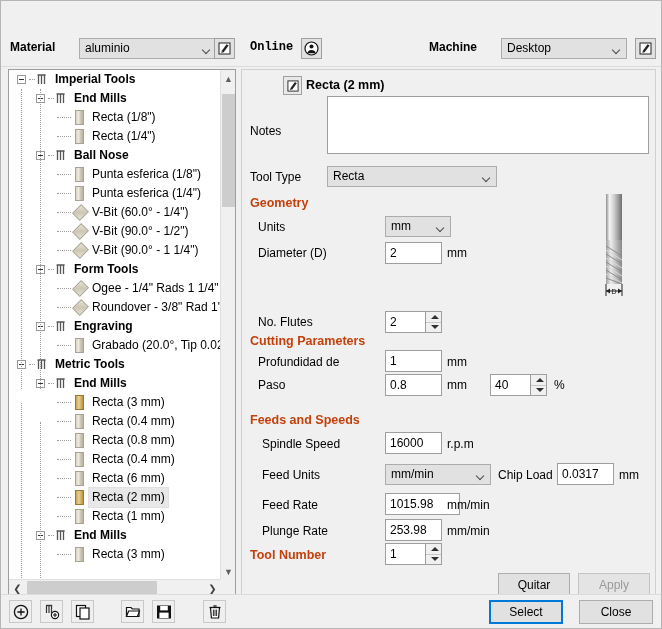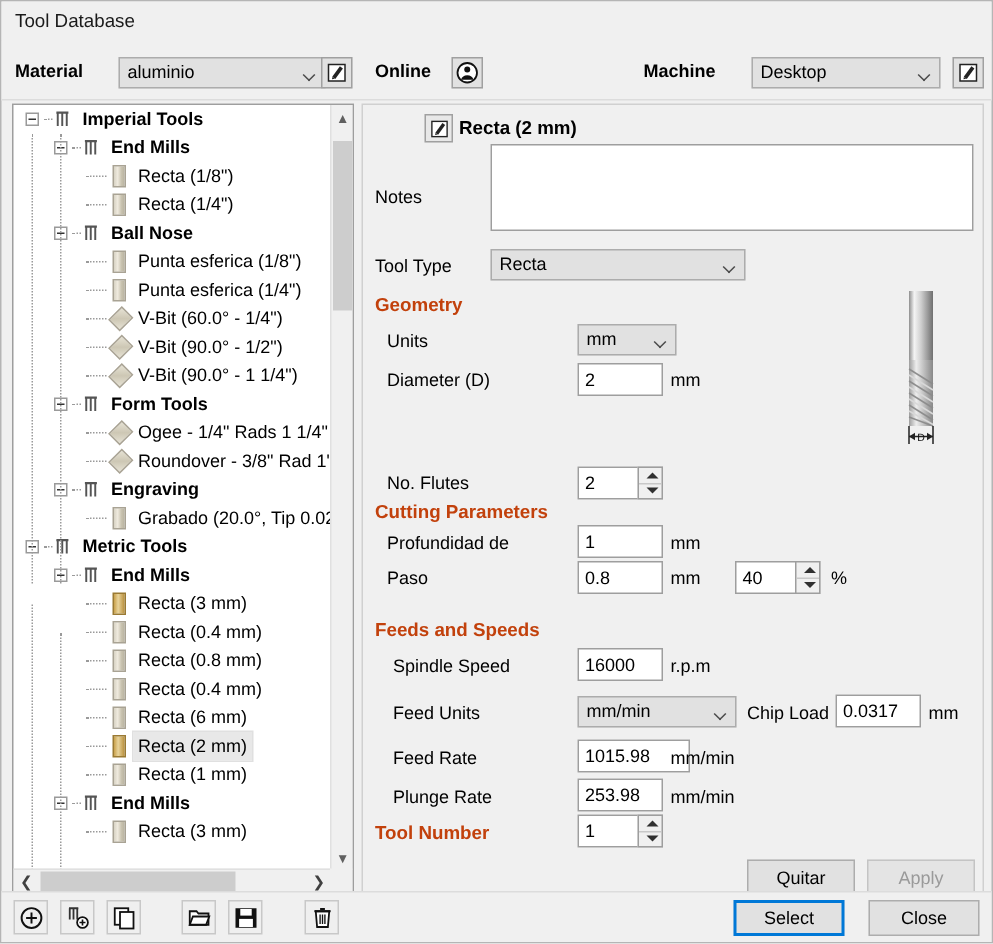--- a/index.html
+++ b/index.html
@@ -310,41 +310,38 @@
   .bigbtn.primary {
     border: 2px solid #0078d7;
     line-height: 20px;
   }
 </style>
 </head>
 <body>
 
 <div id="app">
 
-  <div class="titlebar">
-    <div class="title">Tool Database</div>
-  </div>
 
   <div class="toprow">
     <div class="lbl-bold" style="position:absolute;left:9px;top:13px;">Material</div>
 
     <div class="combo" style="left:78px;top:11px;width:138px;">
       <span>aluminio</span>
       <span class="chev"></span>
     </div>
 
     <div class="sqbtn" style="left:213px;top:11px;">
       <svg width="13" height="13" viewBox="0 0 13 13">
         <rect x="1" y="1" width="11" height="11" fill="#fff" stroke="#222" stroke-width="1"></rect>
         <path d="M3.5 9.2 L8.6 2.2 L10.6 3.6 L5.5 10.6 Z" fill="#222"></path>
         <path d="M3.3 10.8 L5.2 10.5 L3.6 9.4 Z" fill="#222"></path>
       </svg>
     </div>
 
-    <div class="lbl-bold" style="position:absolute;left:249px;top:13px;">Online</div>
+    <div class="lbl-bold" style="position:absolute;left:249px;top:13px;font-family:Liberation Mono, monospace;">Online</div>
 
     <div class="sqbtn" style="left:300px;top:11px;">
       <svg width="15" height="15" viewBox="0 0 15 15">
         <circle cx="7.5" cy="7.5" r="6.5" fill="#fff" stroke="#111" stroke-width="1.2"></circle>
         <circle cx="7.5" cy="5.4" r="2" fill="#111"></circle>
         <path d="M3.3 12.2 a4.4 4.4 0 0 1 8.4 0 z" fill="#111"></path>
       </svg>
     </div>
 
     <div class="lbl-bold" style="position:absolute;left:428px;top:13px;">Machine</div>

